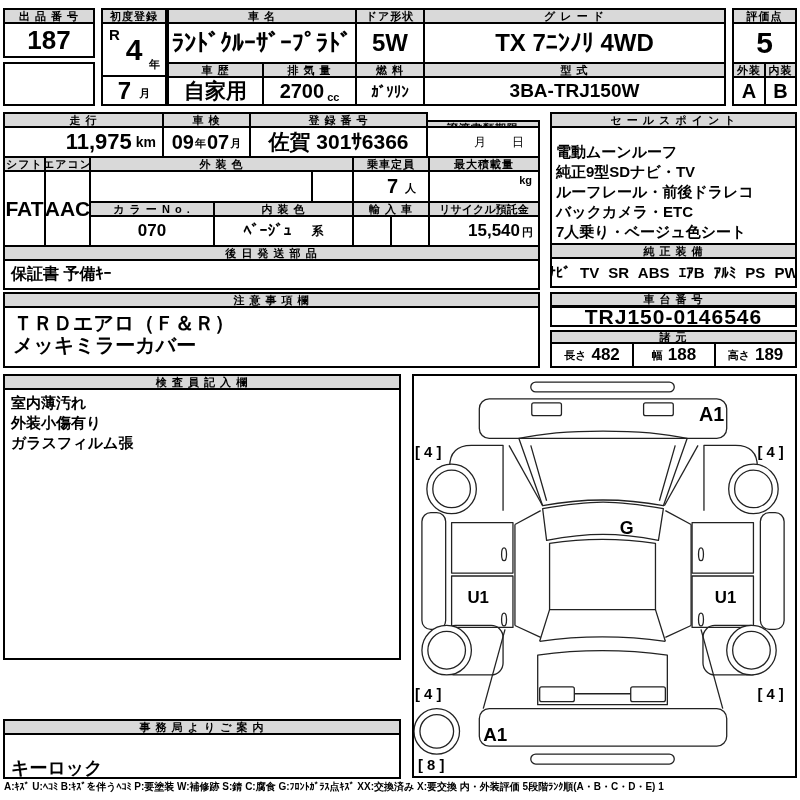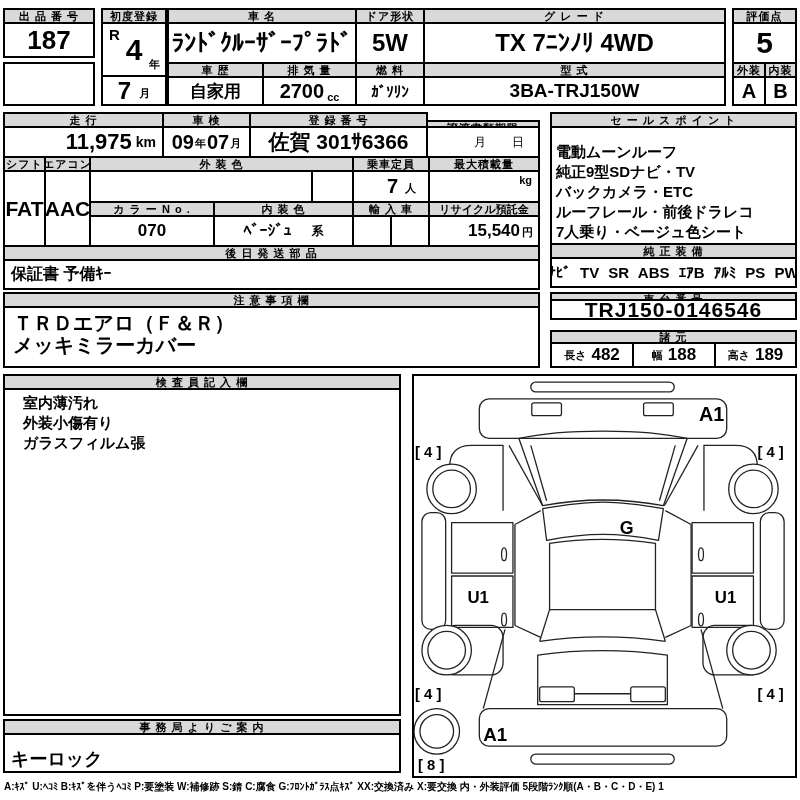--- a/index.html
+++ b/index.html
@@ -36,21 +36,21 @@
     <span class="unit" style="position:absolute;right:5px;bottom:3px">年</span>
   </div>
   <div class="bx" style="left:101px;top:75px;width:66px;height:31px">
     <span class="big24">7</span>
     <span class="unit" style="margin-left:8px;align-self:flex-end;margin-bottom:3px">月</span>
   </div>
 
   <div class="bx hd" style="left:167px;top:8px;width:190px;height:16px">車 名</div>
   <div class="bx big24" style="left:167px;top:22px;width:190px;height:42px">ﾗﾝﾄﾞｸﾙｰｻﾞｰﾌﾟﾗﾄﾞ</div>
   <div class="bx hd" style="left:167px;top:62px;width:97px;height:16px">車 歴</div>
-  <div class="bx" style="left:167px;top:76px;width:97px;height:30px;font-size:17px">自家用</div>
+  <div class="bx" style="left:167px;top:76px;width:97px;height:30px;font-size:21px">自家用</div>
   <div class="bx hd" style="left:262px;top:62px;width:95px;height:16px">排 気 量</div>
   <div class="bx" style="left:262px;top:76px;width:95px;height:30px">
     <span class="big20">2700</span>
     <span class="unit" style="margin-left:3px;align-self:flex-end;margin-bottom:1px">cc</span>
   </div>
 
   <div class="bx hd" style="left:355px;top:8px;width:70px;height:16px">ドア形状</div>
   <div class="bx big24" style="left:355px;top:22px;width:70px;height:42px">5W</div>
   <div class="bx hd" style="left:355px;top:62px;width:70px;height:16px">燃 料</div>
   <div class="bx med15" style="left:355px;top:76px;width:70px;height:30px">ｶﾞｿﾘﾝ</div>
@@ -124,52 +124,52 @@
   <div class="bx hd" style="left:3px;top:292px;width:537px;height:16px">注 意 事 項 欄</div>
   <div class="bx body" style="left:3px;top:306px;width:537px;height:62px;padding:4px 8px">
     <div class="line16">ＴＲＤエアロ（Ｆ＆Ｒ）</div>
     <div class="line16">メッキミラーカバー</div>
   </div>
 
   <div class="bx hd" style="left:550px;top:112px;width:247px;height:16px">セ ー ル ス ポ イ ン ト</div>
   <div class="bx body" style="left:550px;top:126px;width:247px;height:119px;padding:14px 4px 8px 4px">
     <div class="line15">電動ムーンルーフ</div>
     <div class="line15">純正9型SDナビ・TV</div>
+    <div class="line15">ルーフレール・前後ドラレコ</div>
     <div class="line15">バックカメラ・ETC</div>
-    <div class="line15">ルーフレール・前後ドラレコ</div>
     <div class="line15">7人乗り・ベージュ色シート</div>
   </div>
   <div class="bx hd" style="left:550px;top:243px;width:247px;height:16px">純 正 装 備</div>
   <div class="bx med15" style="left:550px;top:257px;width:247px;height:31px;word-spacing:5px;white-space:nowrap">ﾅﾋﾞ TV SR ABS ｴｱB ｱﾙﾐ PS PW</div>
 
   <div class="bx hd" style="left:550px;top:292px;width:247px;height:15px">車 台 番 号</div>
-  <div class="bx" style="left:550px;top:299px;width:247px;height:21px;font-size:21px;letter-spacing:1px">TRJ150-0146546</div>
+  <div class="bx" style="left:550px;top:306px;width:247px;height:21px;font-size:21px;letter-spacing:1px">TRJ150-0146546</div>
   <div class="bx hd" style="left:550px;top:330px;width:247px;height:14px">諸 元</div>
   <div class="bx" style="left:550px;top:342px;width:84px;height:26px;gap:5px">
     <span style="font-size:11px">長さ</span>
     <span class="med17">482</span>
   </div>
   <div class="bx" style="left:632px;top:342px;width:84px;height:26px;gap:5px">
     <span style="font-size:11px">幅</span>
     <span class="med17">188</span>
   </div>
   <div class="bx" style="left:714px;top:342px;width:83px;height:26px;gap:5px">
     <span style="font-size:11px">高さ</span>
     <span class="med17">189</span>
   </div>
 
   <div class="bx hd" style="left:3px;top:374px;width:398px;height:16px">検 査 員 記 入 欄</div>
-  <div class="bx body" style="left:3px;top:388px;width:398px;height:328px;padding:3px 18px">
+  <div class="bx body" style="left:3px;top:388px;width:398px;height:272px;padding:3px 6px">
     <div class="line15">室内薄汚れ</div>
     <div class="line15">外装小傷有り</div>
     <div class="line15">ガラスフィルム張</div>
   </div>
 
   <div class="bx hd" style="left:3px;top:719px;width:398px;height:16px">事 務 局 よ り ご 案 内</div>
-  <div class="bx body" style="left:3px;top:733px;width:398px;height:40px;padding:12px 6px">
+  <div class="bx body" style="left:3px;top:733px;width:398px;height:40px;padding:21px 6px">
     <div style="font-size:18px;font-weight:700">キーロック</div>
   </div>
 
   <div class="bx" style="left:412px;top:374px;width:385px;height:404px">
     <svg width="381" height="400" viewBox="0 0 385 404" xmlns="http://www.w3.org/2000/svg">
       <g fill="none" stroke="#222" stroke-width="1.3" stroke-linejoin="round">
         <rect x="118" y="6" width="145" height="10" rx="5"></rect>
         <rect x="66" y="23" width="250" height="40" rx="10"></rect>
         <rect x="119" y="27" width="30" height="13" rx="2"></rect>
         <rect x="232" y="27" width="30" height="13" rx="2"></rect>

